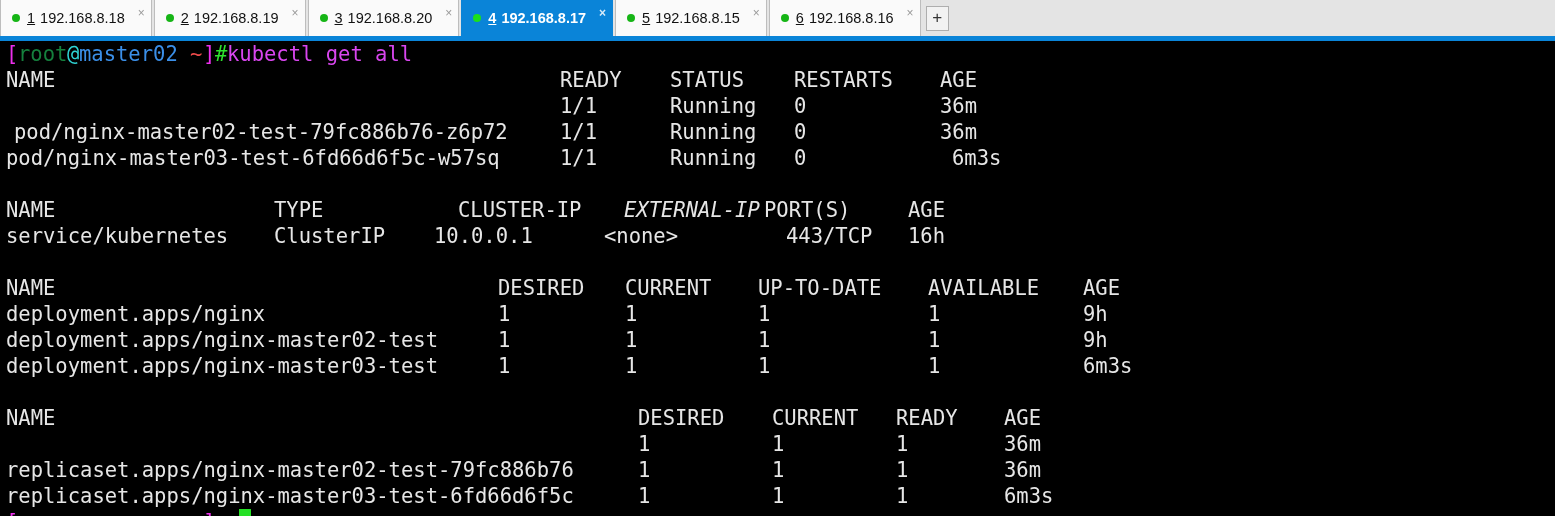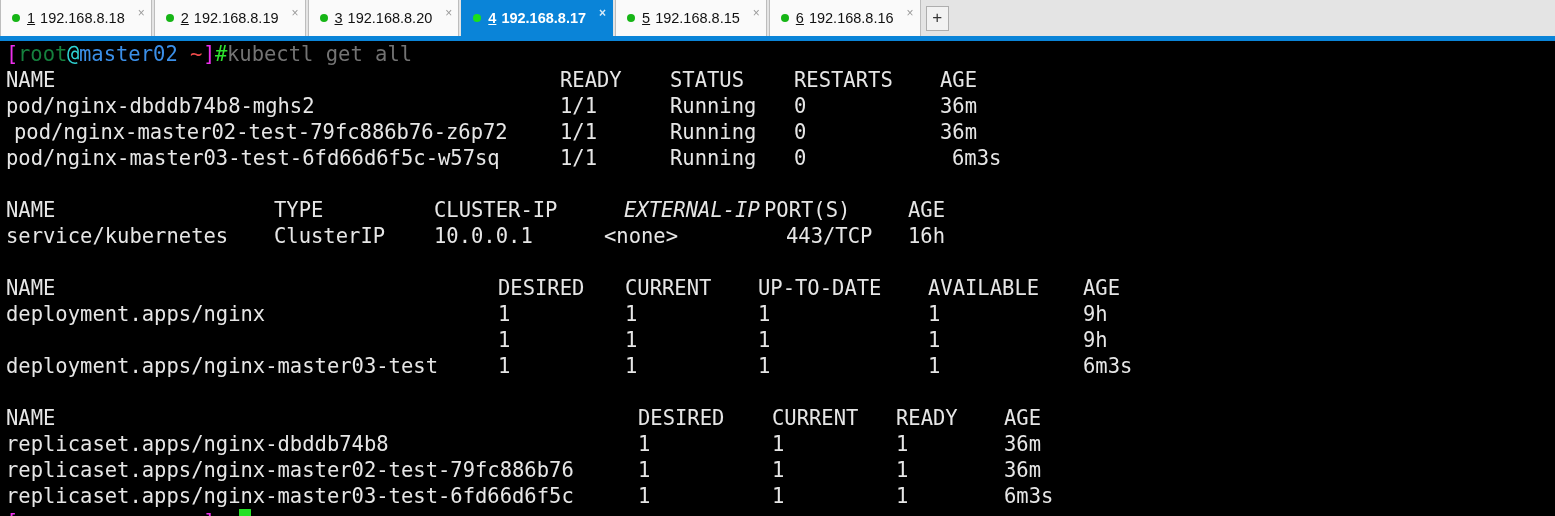--- a/index.html
+++ b/index.html
@@ -129,21 +129,21 @@
     top: 0;
     line-height: 26px;
   }
   
   .c-brack  { color: #ee2fee; }
   .c-user   { color: #15803d; }
   .c-at     { color: #2fd4d4; }
   .c-host   { color: #3b8fe8; }
   .c-tilde  { color: #ef4b4b; }
   .c-hash   { color: #2ee22e; }
-  .c-cmd    { color: #737373; }
+  .c-cmd    { color: #d946ef; }
 
   #cursor {
     position: absolute;
     width: 12px;
     height: 8px;
     background: #25e025;
   }
 </style>
 </head>
 <body>
@@ -214,21 +214,20 @@
 
   <div class="row" style="top:26px;">
     <span class="cell" style="left:6px;">NAME</span>
     <span class="cell" style="left:560px;">READY</span>
     <span class="cell" style="left:670px;">STATUS</span>
     <span class="cell" style="left:794px;">RESTARTS</span>
     <span class="cell" style="left:940px;">AGE</span>
   </div>
 
   <div class="row" style="top:52px;">
-    <span class="cell" style="left:6px;">pod/nginx-dbddb74b8-mghs2</span>
     <span class="cell" style="left:560px;">1/1</span>
     <span class="cell" style="left:670px;">Running</span>
     <span class="cell" style="left:794px;">0</span>
     <span class="cell" style="left:940px;">36m</span>
   </div>
 
   <div class="row" style="top:78px;">
     <span class="cell" style="left:14px;">pod/nginx-master02-test-79fc886b76-z6p72</span>
     <span class="cell" style="left:560px;">1/1</span>
     <span class="cell" style="left:670px;">Running</span>
@@ -240,21 +239,21 @@
     <span class="cell" style="left:6px;">pod/nginx-master03-test-6fd66d6f5c-w57sq</span>
     <span class="cell" style="left:560px;">1/1</span>
     <span class="cell" style="left:670px;">Running</span>
     <span class="cell" style="left:794px;">0</span>
     <span class="cell" style="left:952px;">6m3s</span>
   </div>
 
   <div class="row" style="top:156px;">
     <span class="cell" style="left:6px;">NAME</span>
     <span class="cell" style="left:274px;">TYPE</span>
-    <span class="cell" style="left:434px;">CLUSTER-IP</span>
+    <span class="cell" style="left:458px;">CLUSTER-IP</span>
     <span class="cell" style="left:624px;font-style:italic;">EXTERNAL-IP</span>
     <span class="cell" style="left:764px;">PORT(S)</span>
     <span class="cell" style="left:908px;">AGE</span>
   </div>
 
   <div class="row" style="top:182px;text-align:center;">
     <span class="cell" style="left:6px;">service/kubernetes</span>
     <span class="cell" style="left:274px;">ClusterIP</span>
     <span class="cell" style="left:434px;">10.0.0.1</span>
     <span class="cell" style="left:604px;">&lt;none&gt;</span>
@@ -274,20 +273,21 @@
   <div class="row" style="top:260px;">
     <span class="cell" style="left:6px;">deployment.apps/nginx</span>
     <span class="cell" style="left:498px;">1</span>
     <span class="cell" style="left:625px;">1</span>
     <span class="cell" style="left:758px;">1</span>
     <span class="cell" style="left:928px;">1</span>
     <span class="cell" style="left:1083px;">9h</span>
   </div>
 
   <div class="row" style="top:286px;">
+    <span class="cell" style="left:6px;">deployment.apps/nginx-master02-test</span>
     <span class="cell" style="left:498px;">1</span>
     <span class="cell" style="left:625px;">1</span>
     <span class="cell" style="left:758px;">1</span>
     <span class="cell" style="left:928px;">1</span>
     <span class="cell" style="left:1083px;">9h</span>
   </div>
 
   <div class="row" style="top:312px;">
     <span class="cell" style="left:6px;">deployment.apps/nginx-master03-test</span>
     <span class="cell" style="left:498px;">1</span>
@@ -299,21 +299,20 @@
 
   <div class="row" style="top:364px;">
     <span class="cell" style="left:6px;">NAME</span>
     <span class="cell" style="left:638px;">DESIRED</span>
     <span class="cell" style="left:772px;">CURRENT</span>
     <span class="cell" style="left:896px;">READY</span>
     <span class="cell" style="left:1004px;">AGE</span>
   </div>
 
   <div class="row" style="top:390px;">
-    <span class="cell" style="left:6px;">replicaset.apps/nginx-dbddb74b8</span>
     <span class="cell" style="left:638px;">1</span>
     <span class="cell" style="left:772px;">1</span>
     <span class="cell" style="left:896px;">1</span>
     <span class="cell" style="left:1004px;">36m</span>
   </div>
 
   <div class="row" style="top:416px;">
     <span class="cell" style="left:6px;">replicaset.apps/nginx-master02-test-79fc886b76</span>
     <span class="cell" style="left:638px;">1</span>
     <span class="cell" style="left:772px;">1</span>

